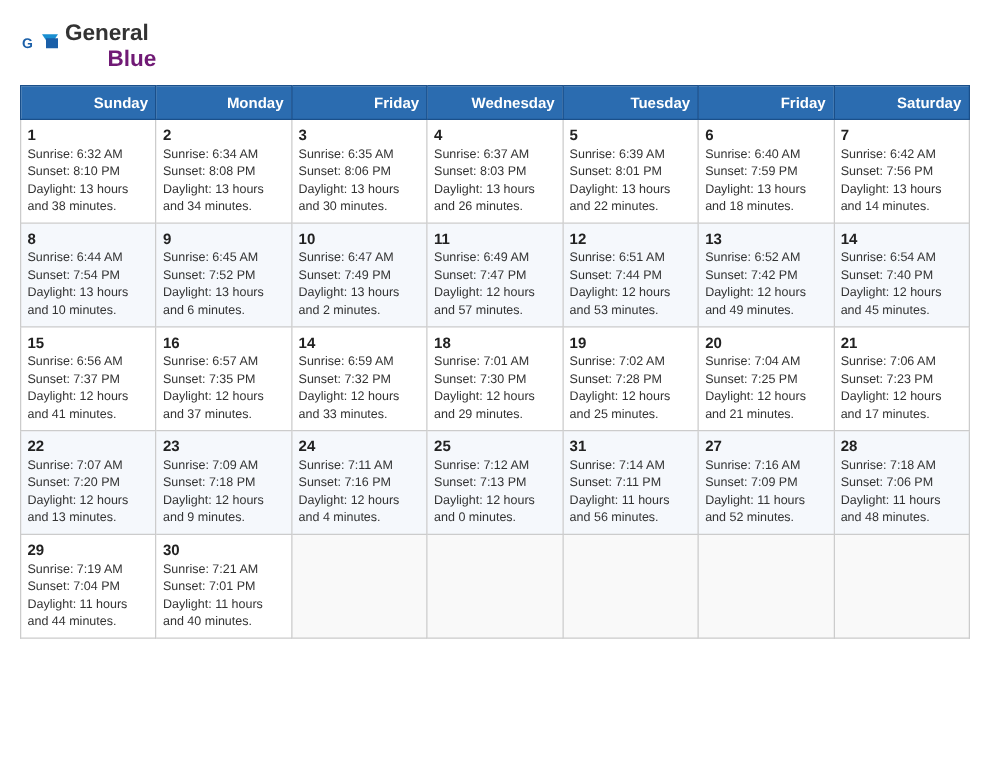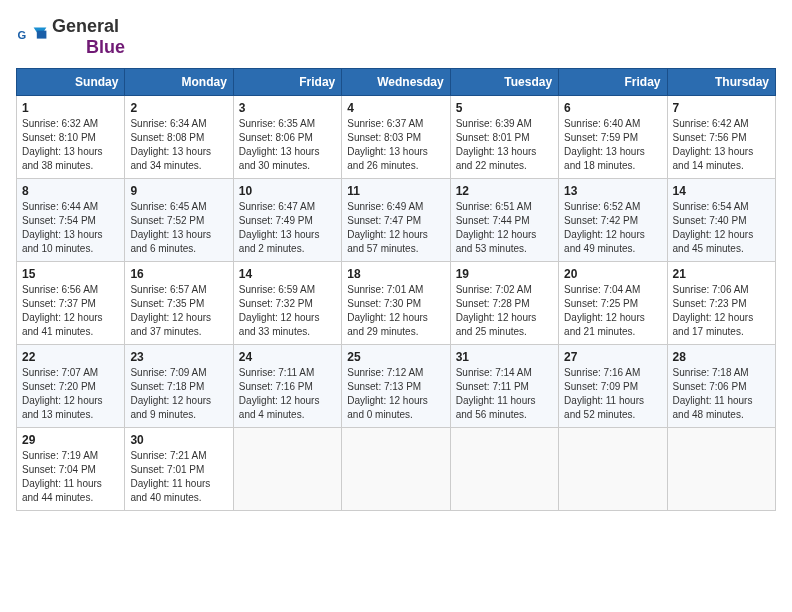--- a/index.html
+++ b/index.html
@@ -101,21 +101,21 @@
 
 <table class="calendar-table">
   <thead>
     <tr id="header-row">
         <th>Sunday</th>
         <th>Monday</th>
         <th>Friday</th>
         <th>Wednesday</th>
         <th>Tuesday</th>
         <th>Friday</th>
-        <th>Thursday</th>
+        <th>Saturday</th>
       </tr>
   </thead>
   <tbody id="calendar-body">
       <tr>
         <td>
         <span class="day-num">1</span>
         <div class="day-info">
           Sunrise: 6:32 AM<br>
           Sunset: 8:10 PM<br>
           Daylight: 13 hours and 38 minutes.

